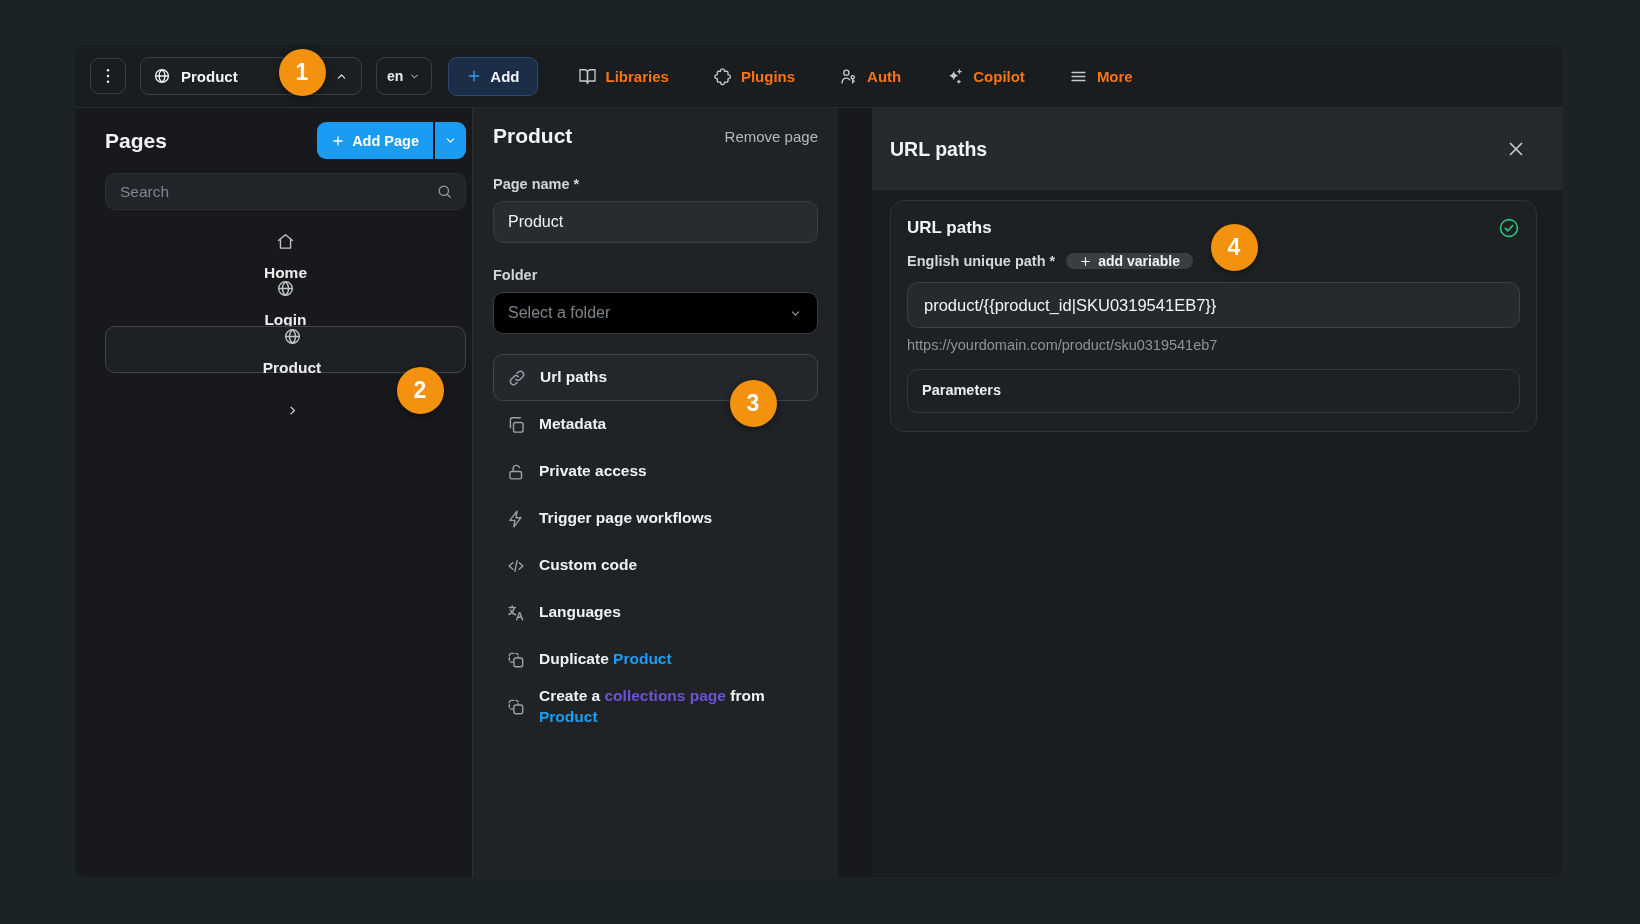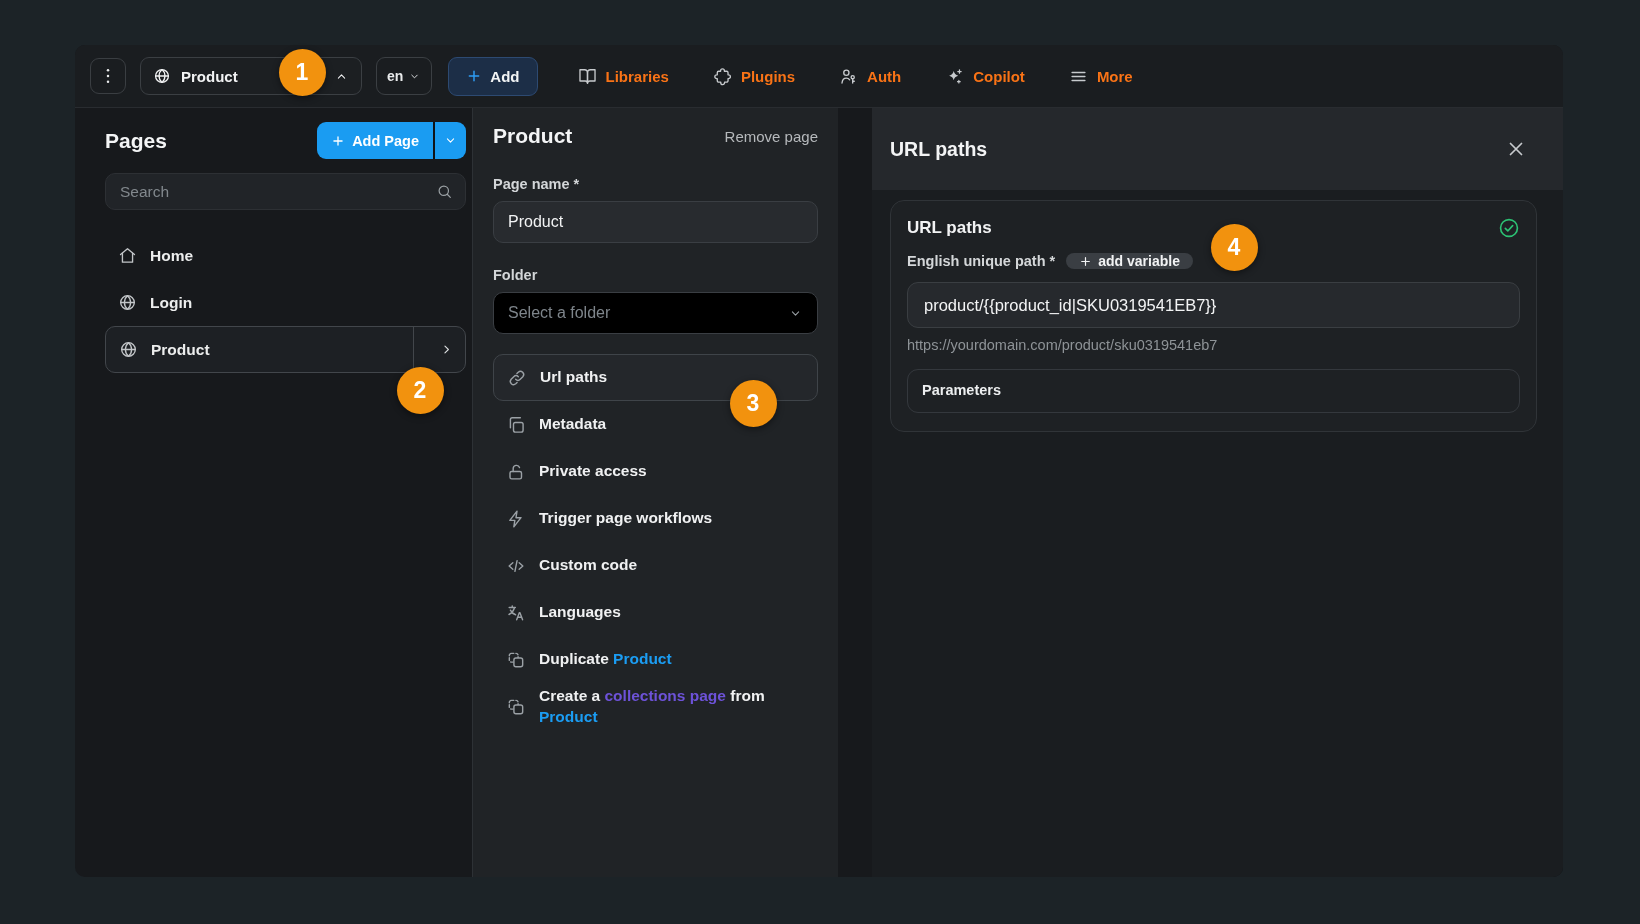--- a/index.html
+++ b/index.html
@@ -25,21 +25,21 @@
   .side-head{display:flex;align-items:center;justify-content:space-between;}
   .side-head h2{margin:0;font-size:21px;font-weight:700;color:#f4f5f6;}
   .addpage{display:flex;}
   .addpage-main{display:flex;align-items:center;gap:7px;height:37px;padding:0 14px;background:#1a9cf2;color:#fff;font-weight:700;font-size:14.5px;border:none;border-radius:9px 0 0 9px;cursor:pointer;font-family:inherit;}
   .addpage-caret{width:33px;height:37px;background:#1a9cf2;border:none;border-left:2px solid #101418;border-radius:0 9px 9px 0;display:grid;place-items:center;color:#fff;cursor:pointer;}
   .search{margin-top:14px;height:37px;background:#212428;border:1px solid #2d3034;border-radius:10px;display:flex;align-items:center;padding:8px 12px;box-sizing:border-box;gap:8px;}
   .search input{flex:1;background:transparent;border:none;outline:none;color:#e8eaec;font-size:15.5px;font-family:inherit;min-width:0;}
   .search input::placeholder{color:#82888d;}
   .search .sicon{color:#9aa0a4;}
   .pagelist{margin-top:22px;display:flex;flex-direction:column;}
-  .pitem{height:47px;display:flex;align-items:center;gap:13px;padding:0 13px;color:#eceded;font-weight:700;font-size:15.5px;border-radius:10px;box-sizing:border-box;cursor:pointer;}
+  .pitem{height:47px;display:flex;align-items:center;gap:13px;padding:0 13px;color:#eceded;font-weight:700;font-size:15.5px;border-radius:10px;box-sizing:border-box;cursor:pointer;flex-direction:column;}
   .pitem .picon{color:#c2c5c8;}
   .pitem.selected{border:1px solid #42464b;background:#1d2024;padding-right:0;}
   .pitem .plabel{flex:1;}
   .pitem .sel-div{width:1px;align-self:stretch;background:#42464b;}
   .pitem .sel-caret{width:38px;display:grid;place-items:center;color:#dfe1e3;cursor:pointer;}
 
   
   .middle{position:absolute;left:397px;top:63px;bottom:0;width:366px;background:#202326;border-left:1px solid #2d3135;padding:16px 20px 0;box-sizing:border-box;}
   .mid-head{display:flex;align-items:center;justify-content:space-between;}
   .mid-head h2{margin:0;font-size:21px;font-weight:700;color:#f4f5f6;}

